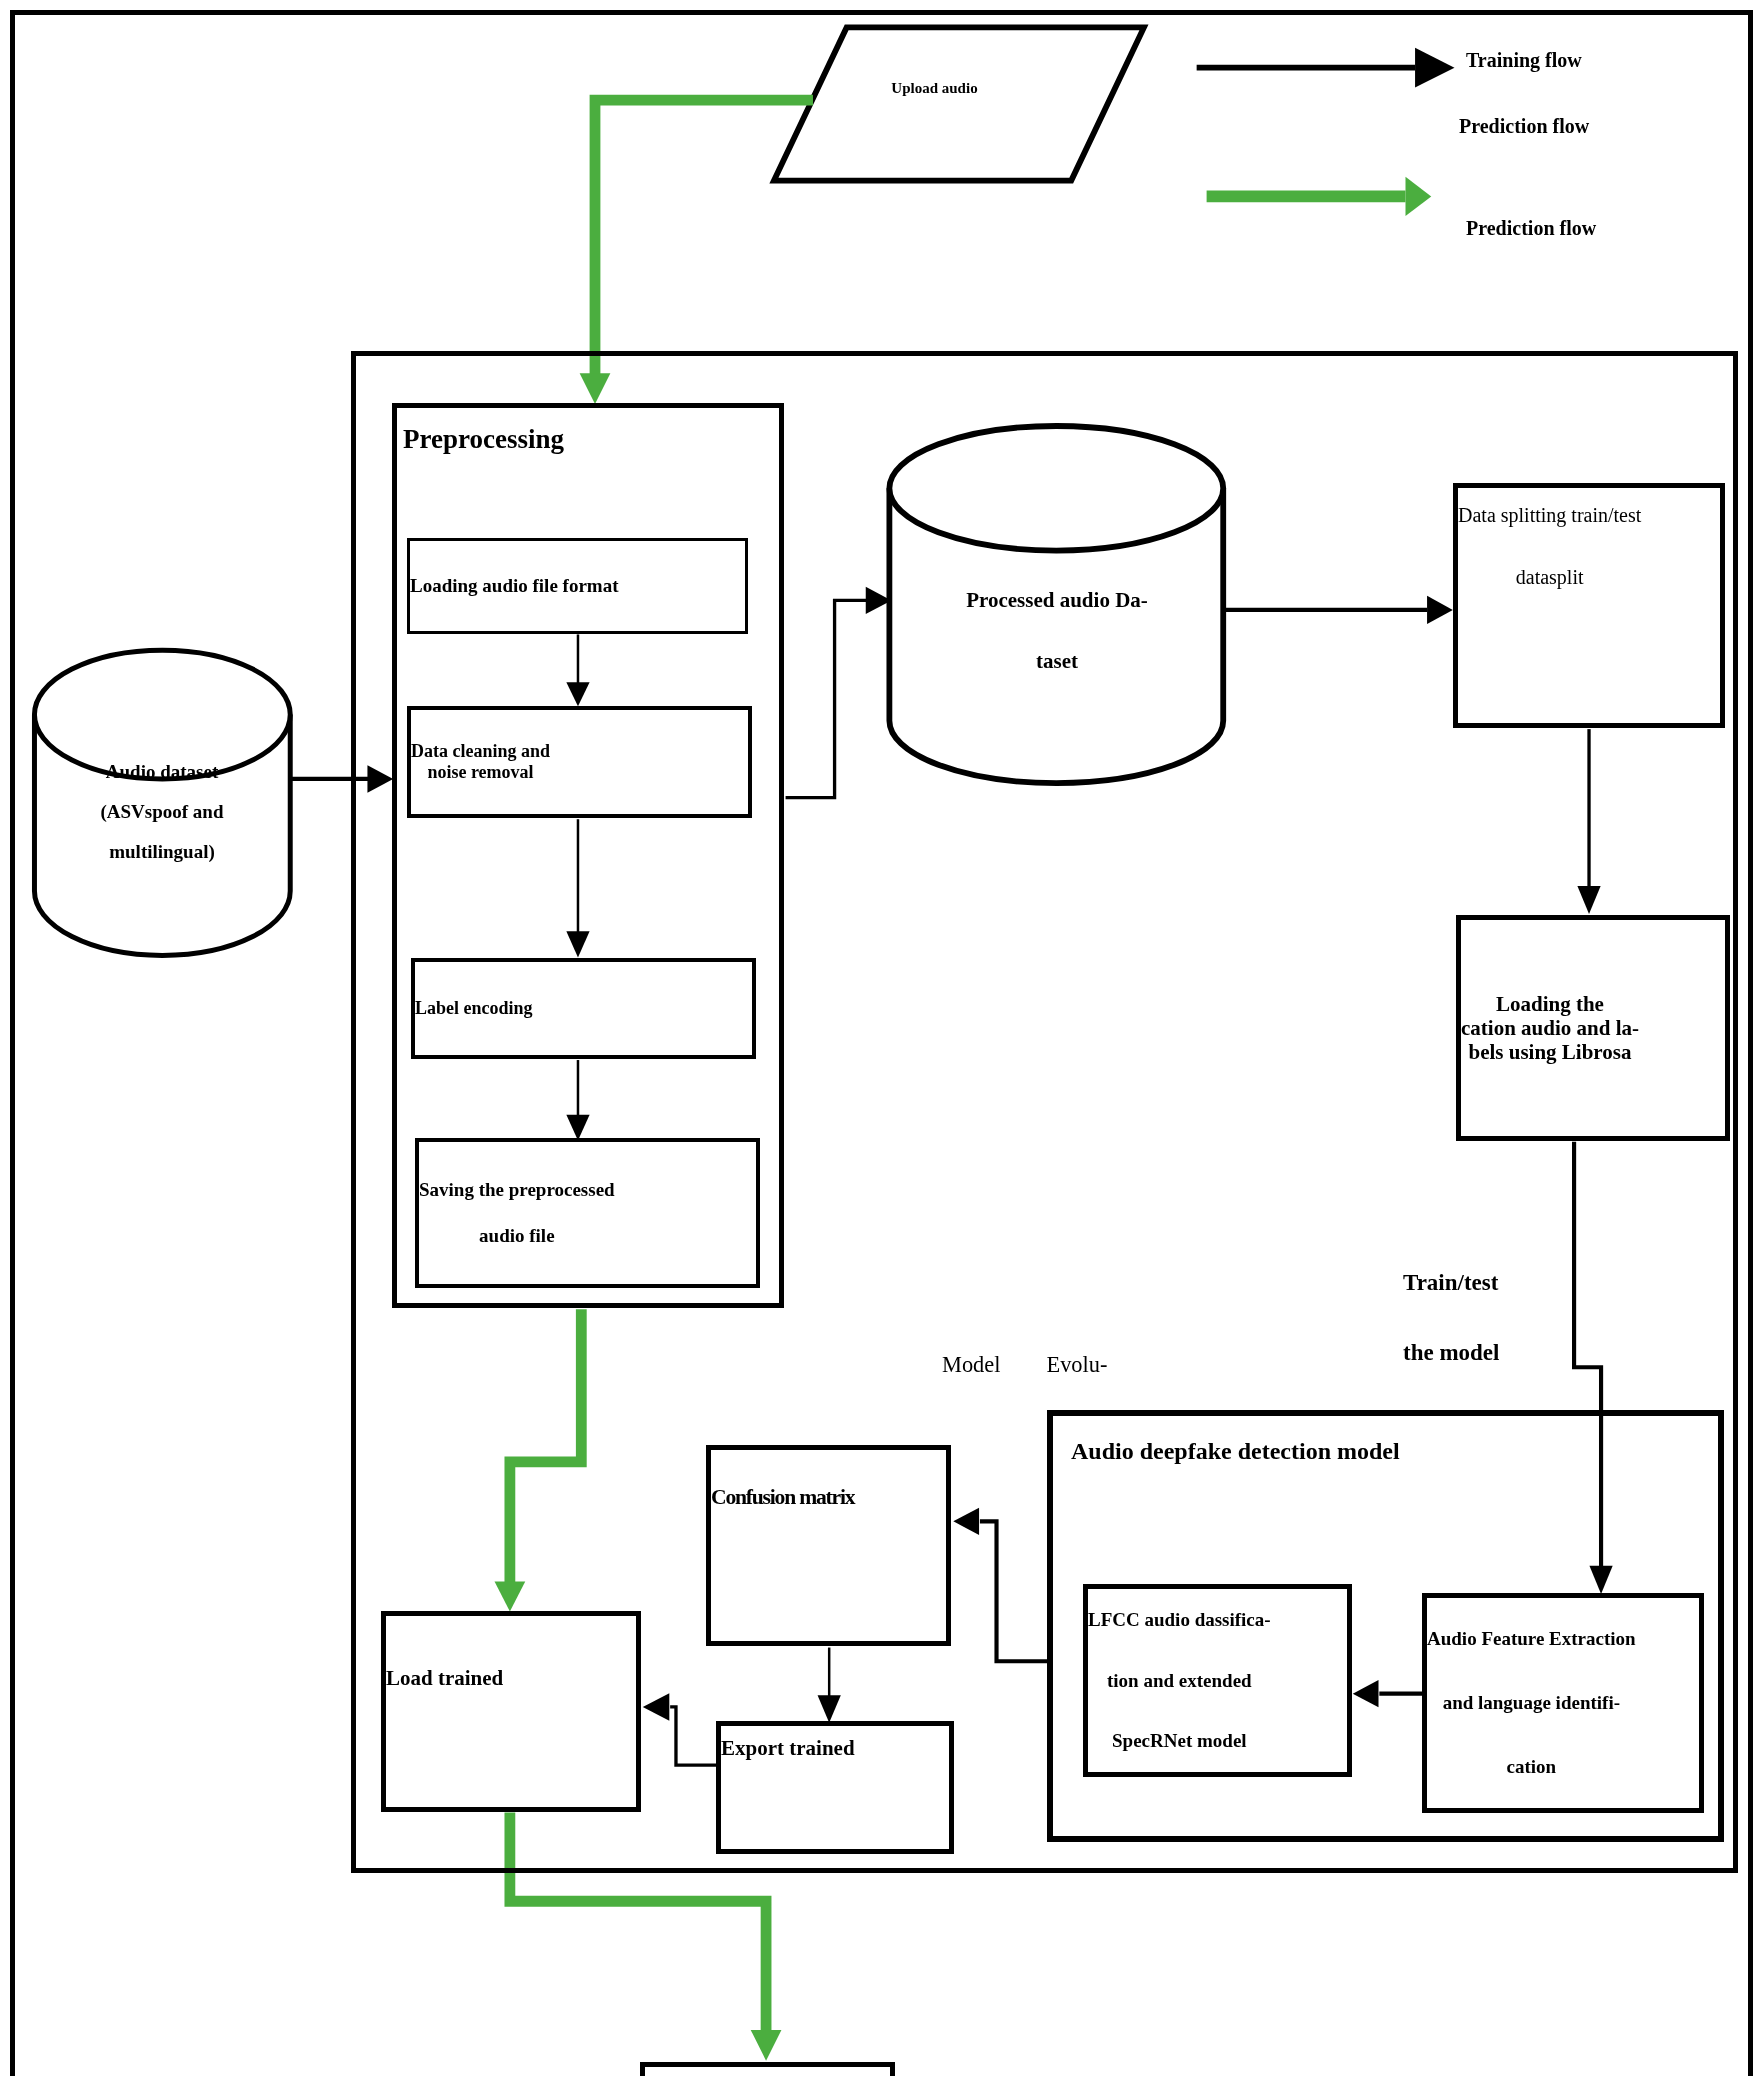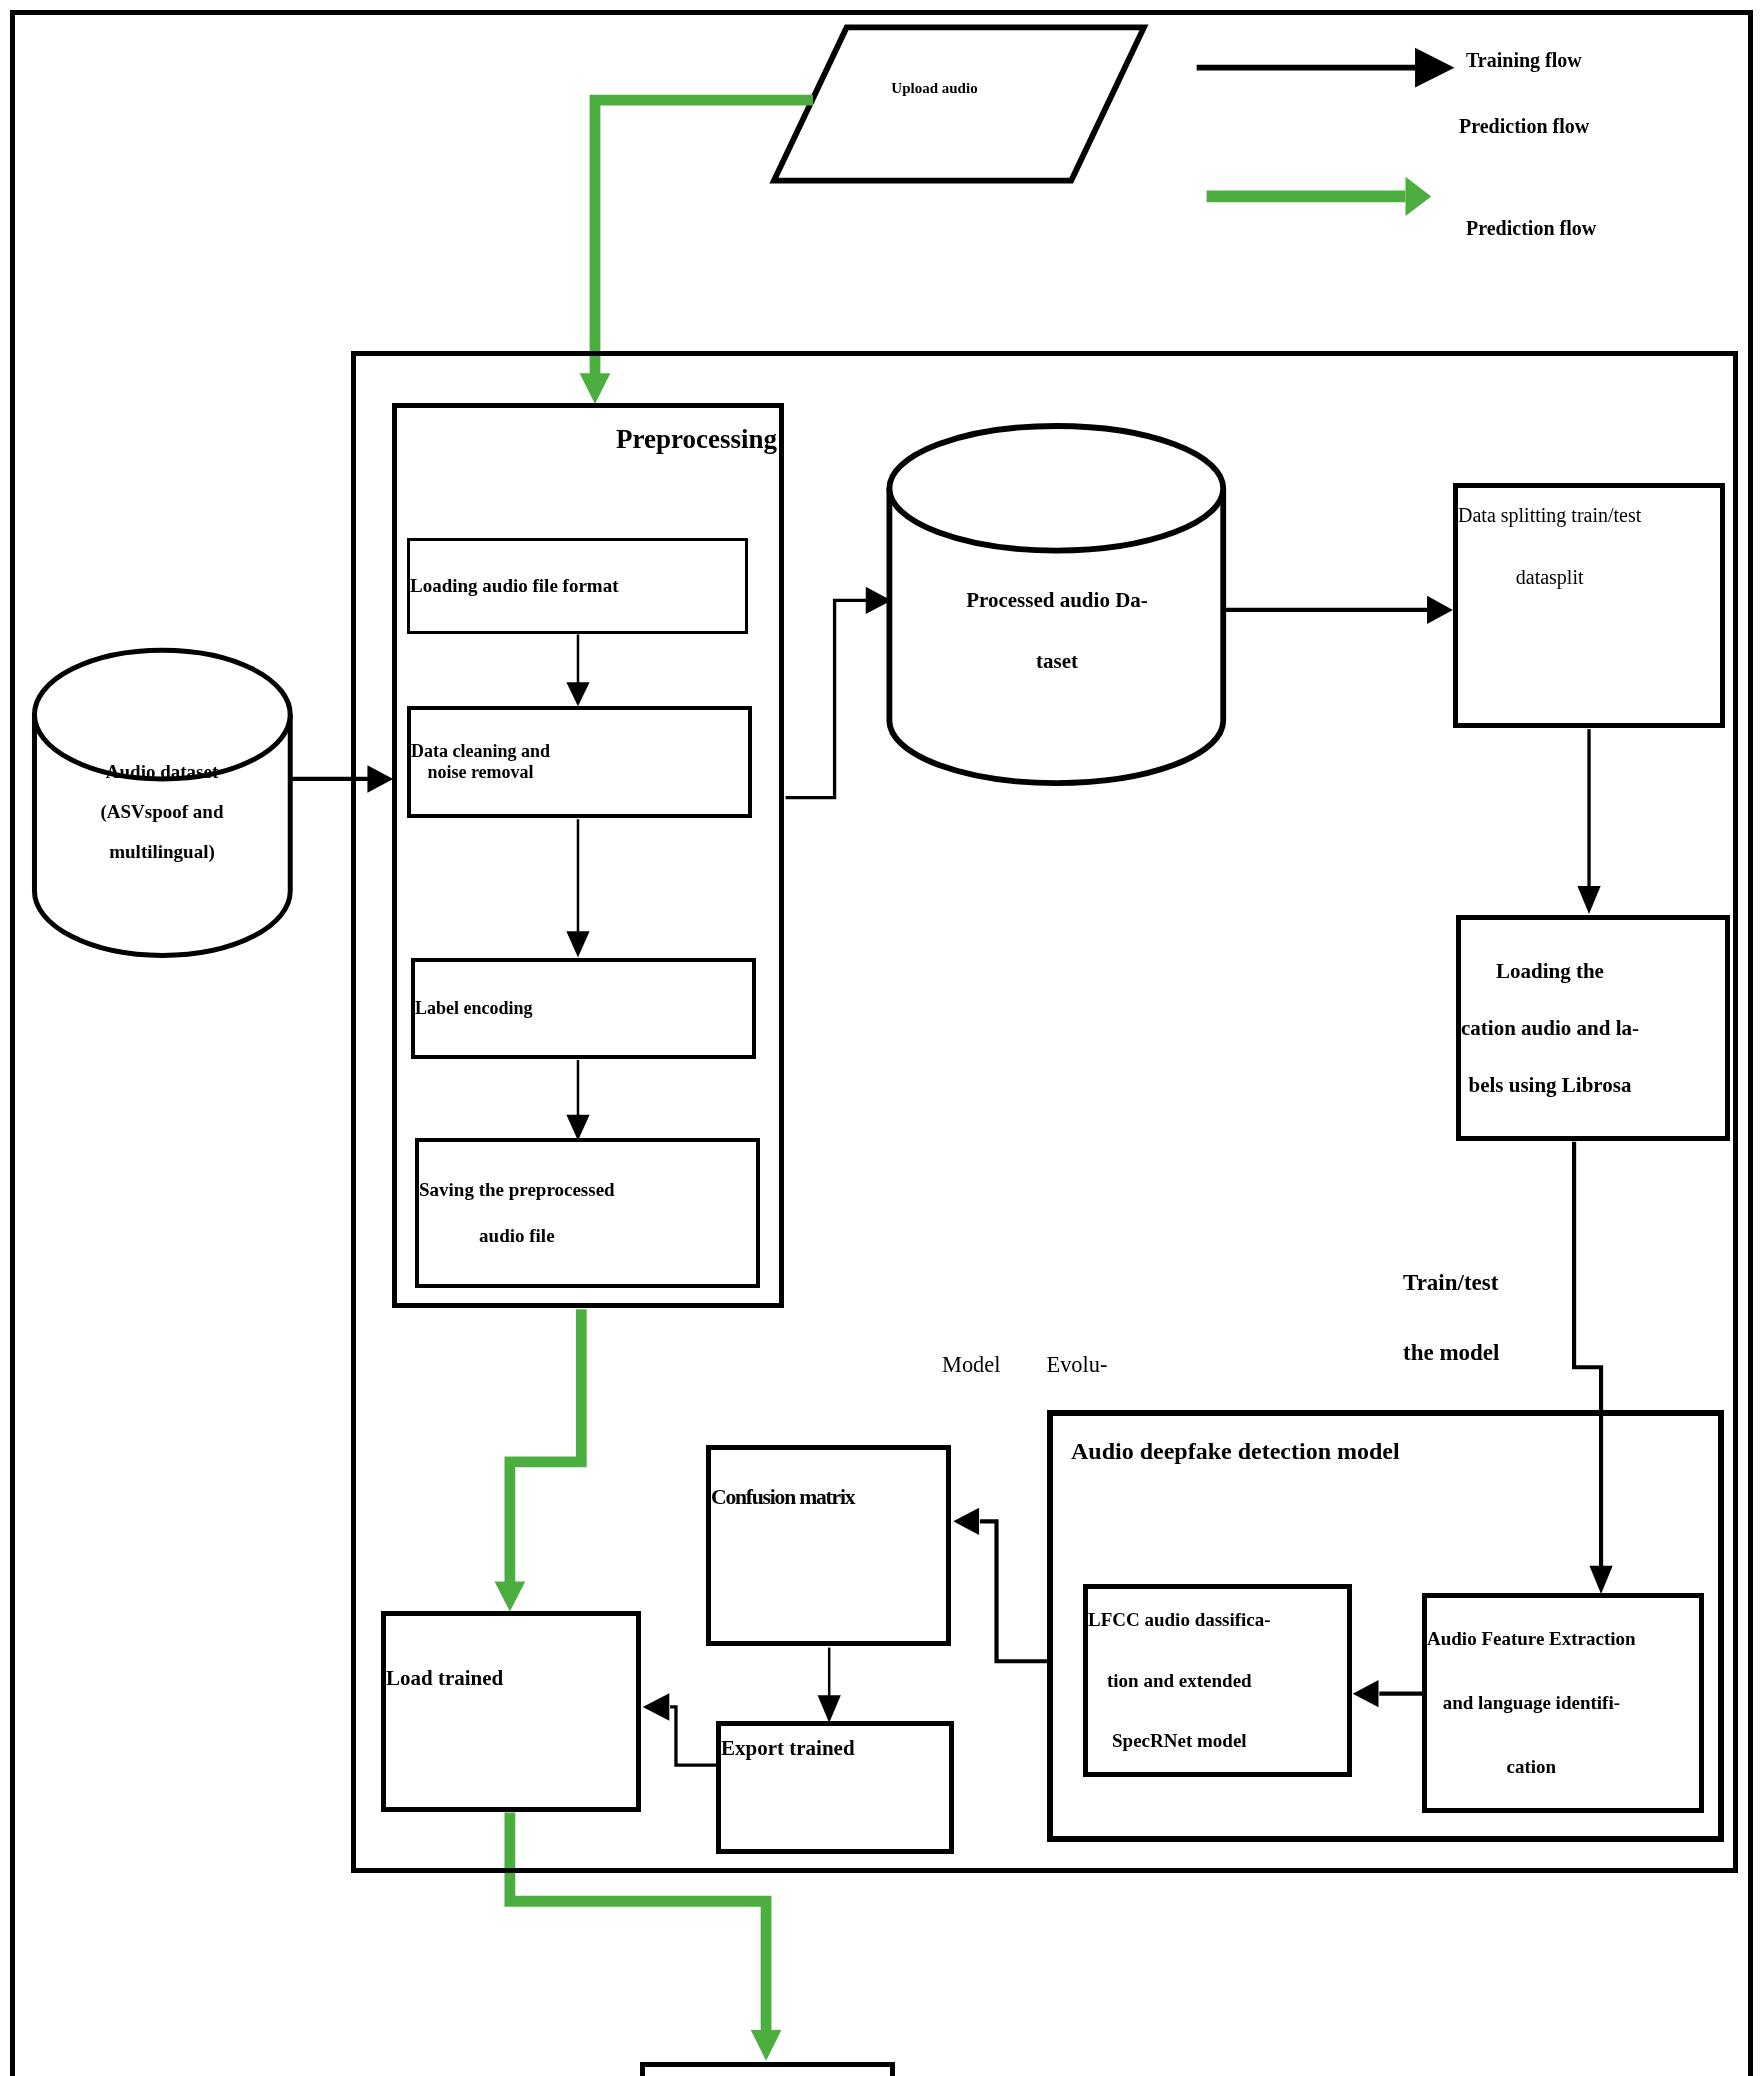--- a/index.html
+++ b/index.html
@@ -22,36 +22,36 @@
 
   #box-a{left:407px;top:538px;width:341px;height:96px;border-width:3.3px;font-size:19px;}
   #box-b{left:407px;top:706px;width:345px;height:112px;border-width:4.2px;font-size:18px;}
   #box-c{left:411px;top:958px;width:345px;height:101px;border-width:4.2px;font-size:18px;}
   #box-d{left:415px;top:1138px;width:345px;height:150px;border-width:4.2px;font-size:19px;}
   #box-d .lines{gap:24px;}
 
   #box-split{left:1453px;top:483px;width:272px;height:245px;border-width:5.8px;font-size:20px;font-weight:normal;justify-content:flex-start;padding-top:16px;}
   #box-split .lines{gap:39px;}
   #box-librosa{left:1456px;top:915px;width:274px;height:226px;border-width:5.8px;font-size:21px;}
-  #box-librosa .lines{gap:33px;}
+  #box-librosa .lines{}
   #box-lfcc{left:1083px;top:1584px;width:269px;height:193px;border-width:5px;font-size:19px;}
   #box-lfcc .lines{gap:39px;}
   #box-afe{left:1422px;top:1593px;width:282px;height:220px;border-width:5.8px;font-size:19px;}
   #box-afe .lines{gap:42px;}
 
   #box-cm{left:706px;top:1445px;width:245px;height:201px;border-width:5.8px;font-size:21.6px;justify-content:flex-start;padding-top:35px;letter-spacing:-1.2px;}
   #box-export{left:716px;top:1721px;width:238px;height:133px;border-width:5px;font-size:21px;justify-content:flex-start;padding-top:10px;}
   #box-load{left:381px;top:1611px;width:260px;height:201px;border-width:5px;font-size:21px;justify-content:flex-start;padding-top:50px;}
   #box-real{left:640px;top:2062px;width:255px;height:131px;border-width:5.8px;font-size:21px;}
 
   #t-upload{left:789px;top:80px;width:291px;text-align:center;font-size:15px;}
   #t-train-flow{left:1466px;top:49px;font-size:20px;}
   #t-pred1{left:1459px;top:115px;font-size:20px;}
   #t-pred2{left:1466px;top:217px;font-size:20px;}
-  #t-prep-title{left:403px;top:424px;width:374px;text-align:right;font-size:27px;}
+  #t-prep-title{left:403px;top:424px;width:374px;text-align:left;font-size:27px;}
   #t-audio-ds{left:35px;top:761px;width:254px;font-size:19px;}
   #t-audio-ds .lines{gap:18px;}
   #t-proc-ds{left:897px;top:588px;width:320px;font-size:21px;}
   #t-proc-ds .lines{gap:37px;}
   #t-traintest{left:1403px;top:1270px;font-size:23px;}
   #t-traintest .lines{align-items:flex-start;gap:44px;}
   #t-modelevolu{left:942px;top:1352px;font-size:22.4px;font-weight:normal;display:flex;gap:46px;}
   #t-detect-title{left:1071px;top:1438px;font-size:24px;}
 </style>
 </head>

